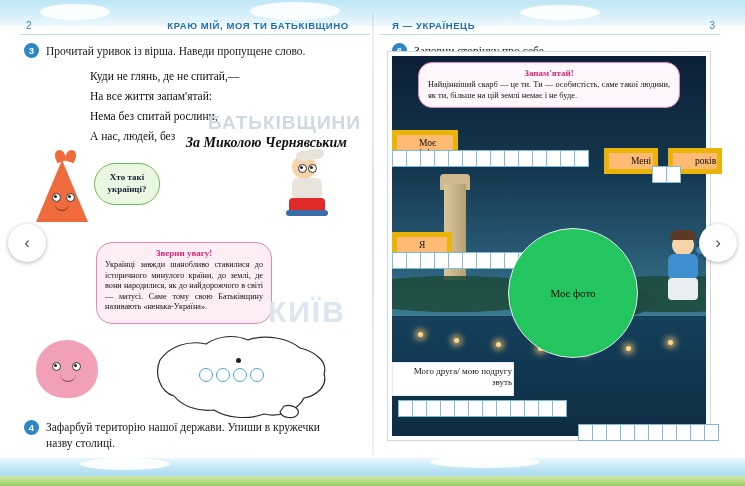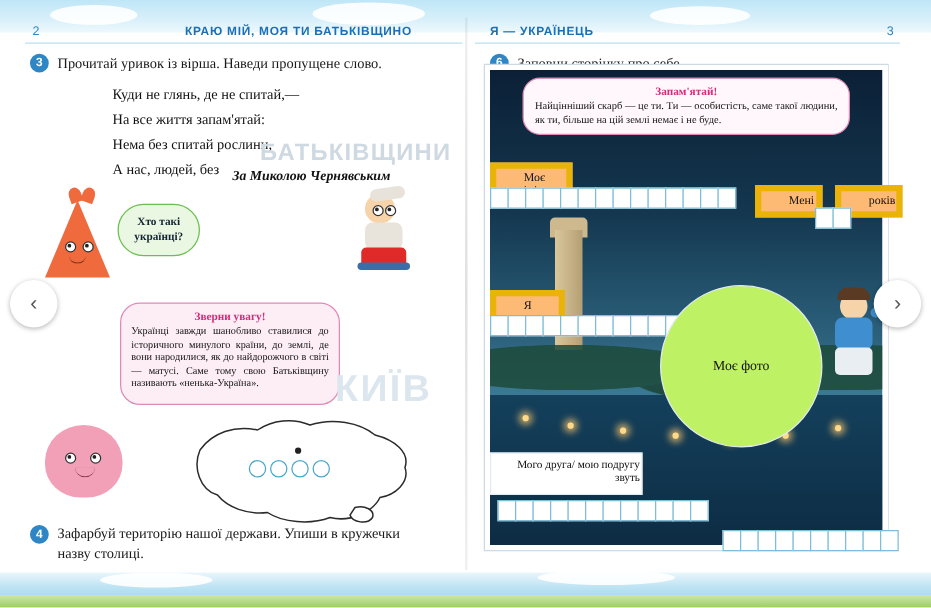--- a/index.html
+++ b/index.html
@@ -24,21 +24,21 @@
     position:absolute;left:0;bottom:0;width:745px;height:10px;
     background:linear-gradient(to bottom,#cfe7a8,#9ccf63);
   }
   .cloud{position:absolute;background:#ffffff;border-radius:50%;opacity:.9;}
 
   
   .hdr{
     position:absolute;top:20px;height:16px;font-size:9.5px;letter-spacing:.6px;
     color:#1b6fb5;font-family:"Liberation Sans",sans-serif;font-weight:bold;
   }
-  .hdr-left{left:148px;width:220px;}
+  .hdr-left{left:148px;width:220px;text-align:center;}
   .hdr-right{left:392px;width:140px;text-align:left;}
   .pgnum{
     position:absolute;top:20px;font-size:10px;color:#2f86c4;
     font-family:"Liberation Sans",sans-serif;
   }
   .pgnum.l{left:26px;}
   .pgnum.r{right:30px;}
   .hdr-rule{
     position:absolute;top:34px;height:1px;background:#bcdff2;
   }
@@ -51,21 +51,21 @@
     position:absolute;width:15px;height:15px;border-radius:50%;
     background:#2f86c4;color:#fff;font-size:9.5px;font-weight:bold;
     font-family:"Liberation Sans",sans-serif;
     display:flex;align-items:center;justify-content:center;
   }
   .poem{
     position:absolute;font-size:11.5px;color:#111;line-height:1.75;
   }
   .poem div{white-space:pre;}
   .author{
-    position:absolute;font-size:11px;font-style:italic;color:#111;font-weight:bold;
+    position:absolute;font-size:14px;font-style:italic;color:#111;font-weight:bold;
   }
 
   
   .ghostword{
     position:absolute;left:208px;top:112px;font-size:19px;color:#cfd9e2;
     font-family:"Liberation Sans",sans-serif;font-weight:bold;letter-spacing:1px;
   }
   .kyiv-ghost{
     position:absolute;left:268px;top:295px;font-size:30px;color:#dbe6ee;
     font-family:"Liberation Sans",sans-serif;font-weight:bold;letter-spacing:2px;
@@ -163,22 +163,22 @@
     position:absolute;display:flex;
   }
   .cells i{
     display:block;width:13px;height:15px;border:1px solid #7fbcd8;
     background:#ffffff;margin-right:-1px;
   }
   .whitebox{
     position:absolute;background:#fff;border:1px solid #e4ecf2;box-sizing:border-box;
   }
   .photoslot{
-    position:absolute;left:528px;top:228px;width:128px;height:128px;border-radius:50%;
-    background:#bef264;border:1px solid #e2eaf0;
+    position:absolute;left:508px;top:228px;width:128px;height:128px;border-radius:50%;
+    background:#22c55e;border:1px solid #e2eaf0;
     display:flex;align-items:center;justify-content:center;
     font-size:11px;color:#111;
   }
 
   
   .nav{
     position:absolute;width:38px;height:38px;border-radius:50%;
     background:#ffffff;box-shadow:0 1px 4px rgba(0,0,0,.3);
     display:flex;align-items:center;justify-content:center;
     color:#555;font-size:17px;font-family:"Liberation Sans",sans-serif;

